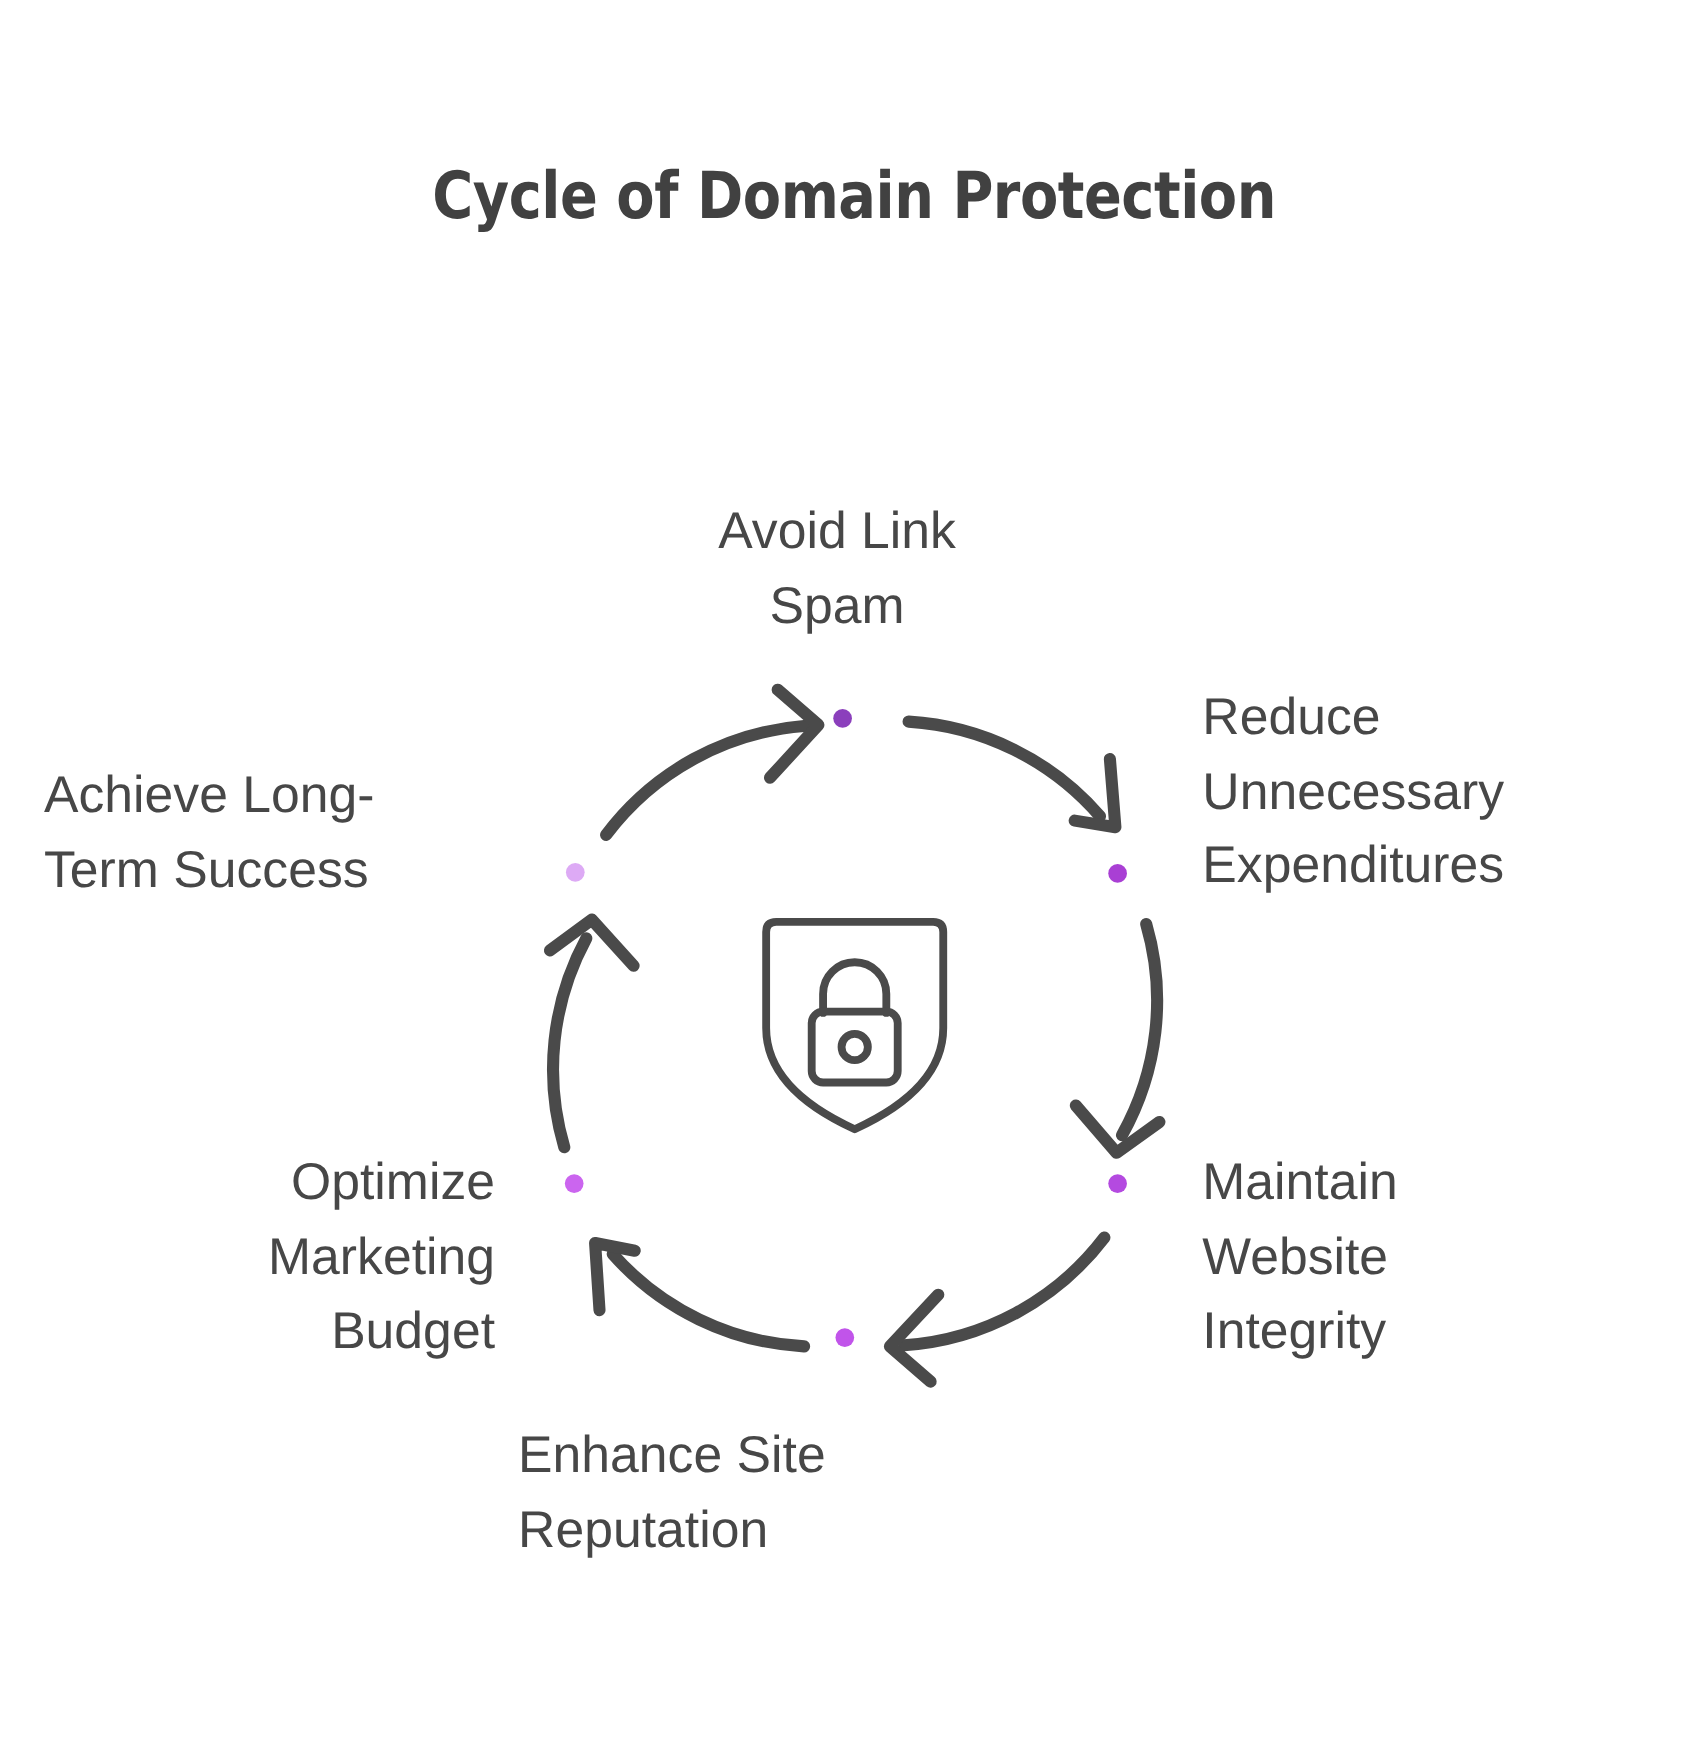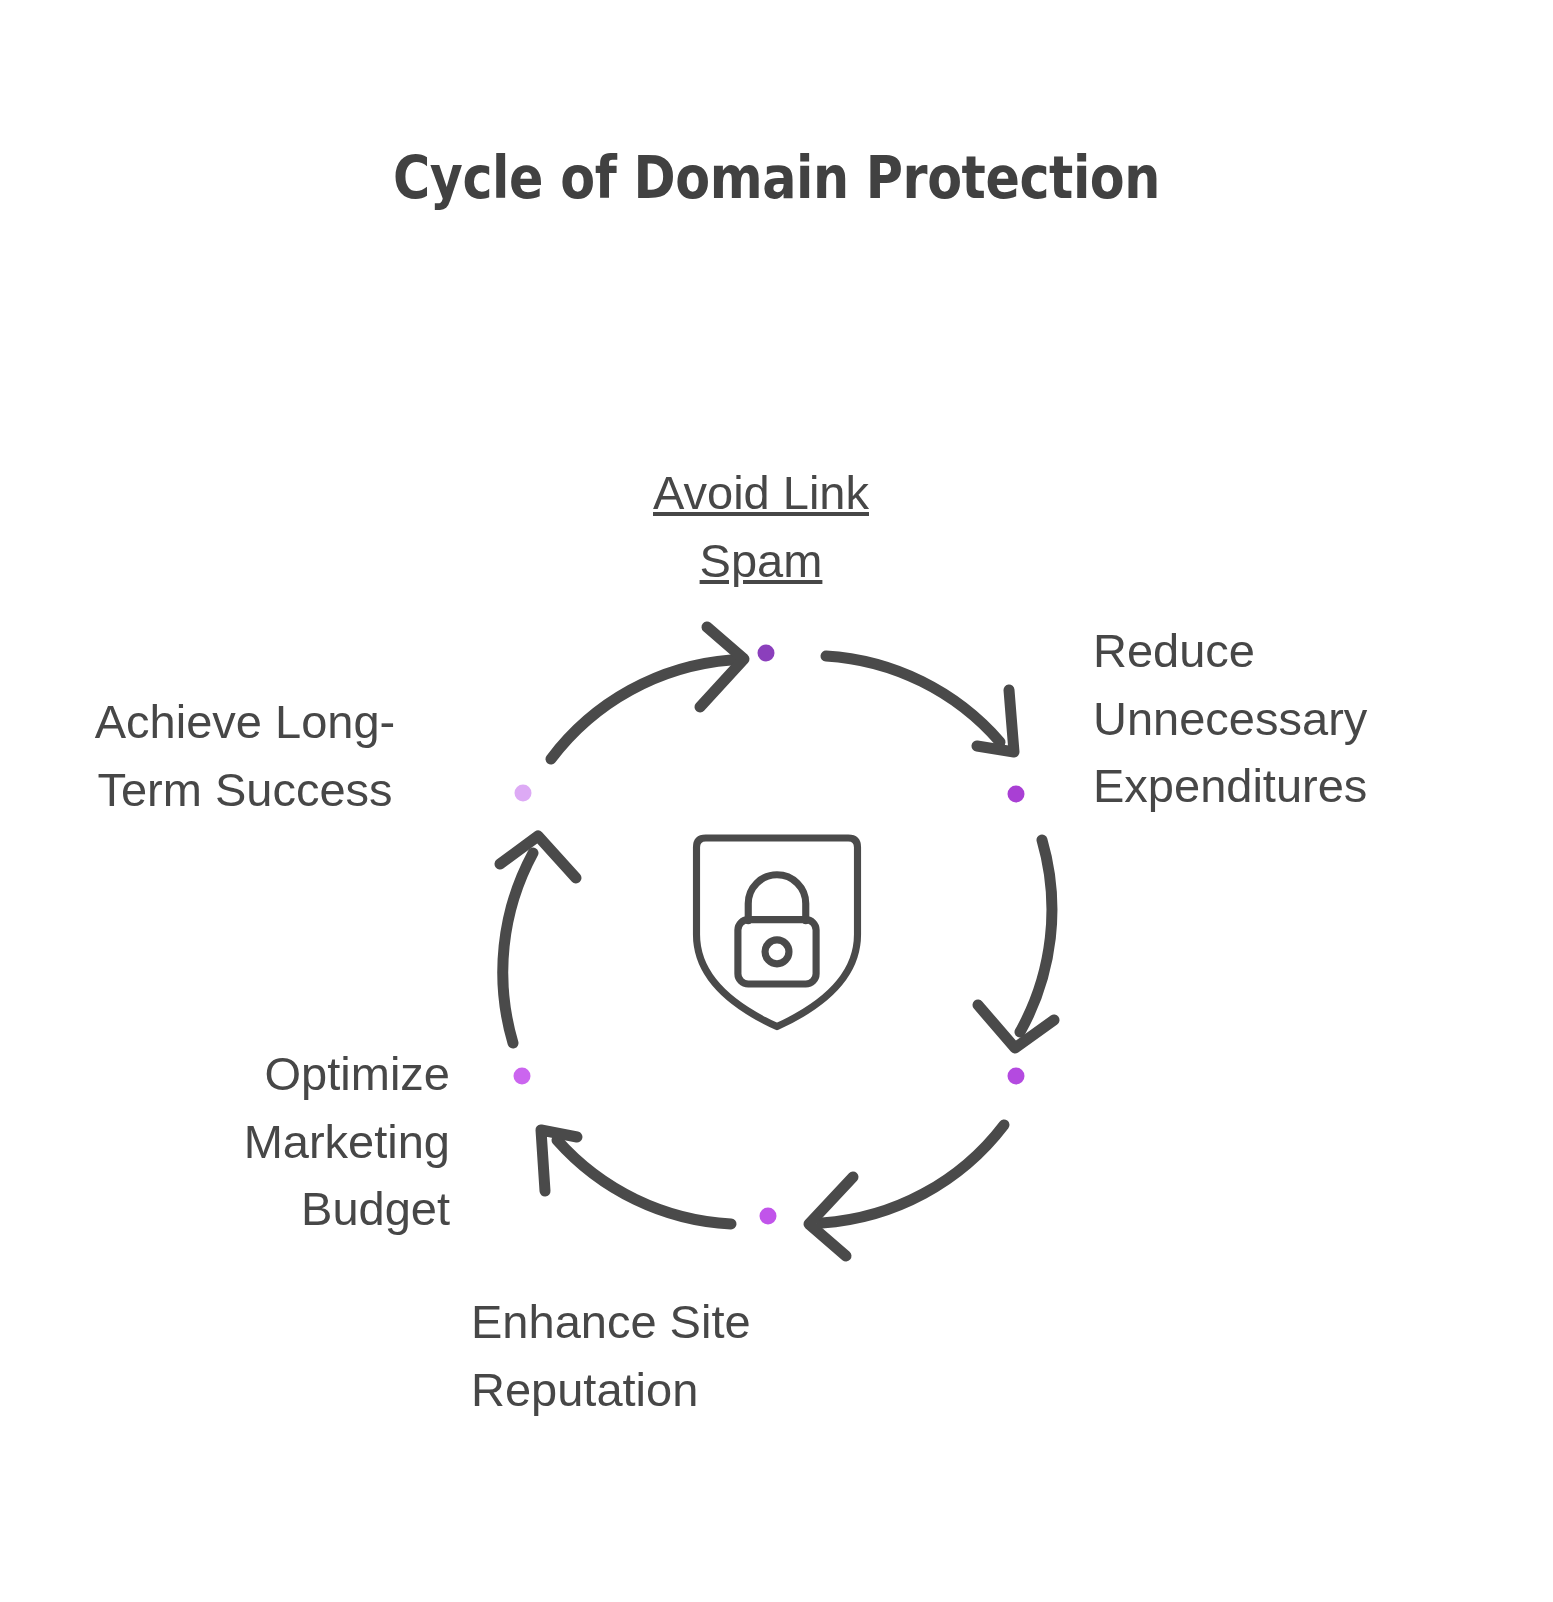--- a/index.html
+++ b/index.html
@@ -44,26 +44,26 @@
   
   .node-label {
     position:absolute;
     color:#474747;
     font-family:"Liberation Sans", sans-serif;
     font-size:47px;
     line-height:1.44;
     font-weight:400;
     white-space:pre-line;
   }
-  .lbl-top      { left:471px; top:459px;  width:580px; text-align:center;text-decoration:underline; }
+  .lbl-top      { left:471px; top:448px;  width:580px; text-align:center; }
   .lbl-right-up { left:1093px; top:617px; width:420px; text-align:left; }
   .lbl-right-dn { left:1093px; top:1040px;width:420px; text-align:left; }
   .lbl-bottom   { left:471px; top:1288px; width:580px; text-align:left; }
   .lbl-left-dn  { left:40px;  top:1040px; width:410px; text-align:right; }
-  .lbl-left-up  { left:40px;  top:688px;  width:410px; text-align:center; }
+  .lbl-left-up  { left:40px;  top:688px;  width:410px; text-align:left; }
 
   
   #center-icon {
     position:absolute;
     left:50%; top:930px;
     transform:translate(-50%,-50%);
     width:230px; height:230px;
   }
 </style>
 </head>
@@ -115,20 +115,23 @@
     <span class="node-dot" style="left:1016px; top:1076px; background:#b44ae0;"></span>
     <span class="node-dot" style="left:768px;  top:1216px; background:#c154ea;"></span>
     <span class="node-dot" style="left:522px;  top:1076px; background:#cb65ef;"></span>
     <span class="node-dot" style="left:523px;  top:793px;  background:#ddaaf5;"></span>
 
     <div class="node-label lbl-top">Avoid Link
 Spam</div>
     <div class="node-label lbl-right-up">Reduce
 Unnecessary
 Expenditures</div>
+    <div class="node-label lbl-right-dn">Maintain
+Website
+Integrity</div>
     <div class="node-label lbl-bottom">Enhance Site
 Reputation</div>
     <div class="node-label lbl-left-dn">Optimize
 Marketing
 Budget</div>
     <div class="node-label lbl-left-up">Achieve Long-
 Term Success</div>
 
     <svg id="center-icon" viewBox="0 0 100 100">
       <g fill="none" stroke="#4a4a4a" stroke-width="3.1" stroke-linecap="round" stroke-linejoin="round">

